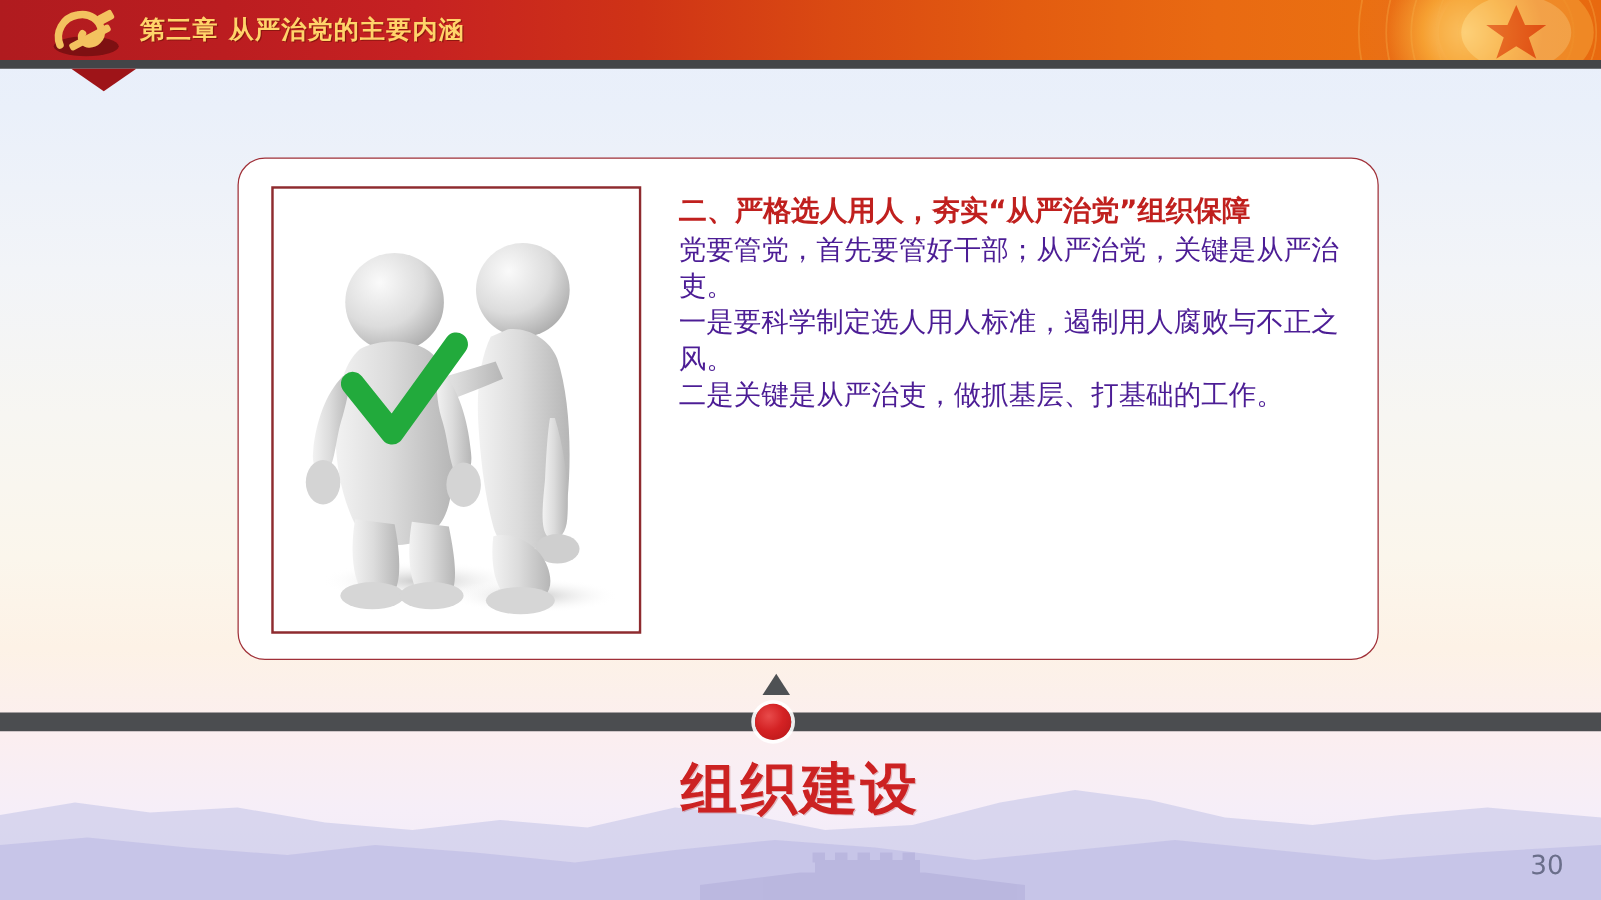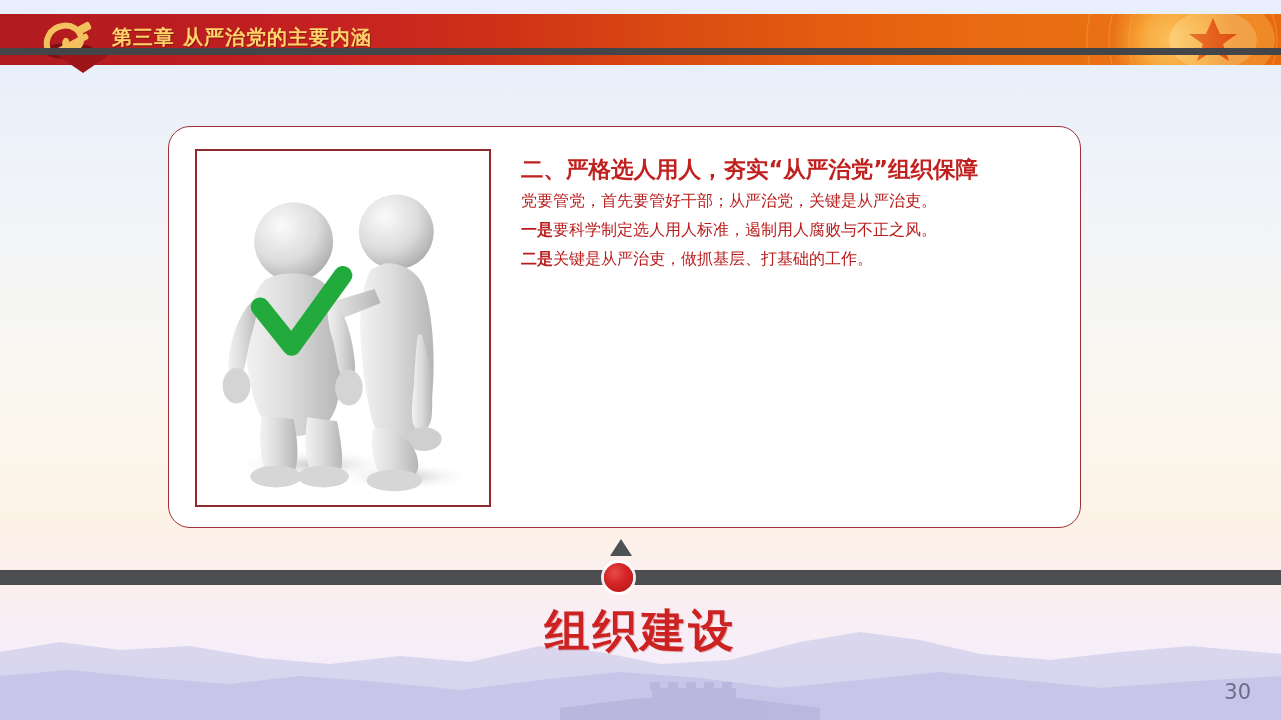--- a/index.html
+++ b/index.html
@@ -35,21 +35,20 @@
   .header {
     position: absolute; top: 0; left: 0;
     width: 1281px; height: 51px;
     background:
       radial-gradient(circle at 1172px 26px, rgba(255,214,130,.95) 0px, rgba(250,176,60,.75) 34px, rgba(233,110,30,.35) 62px, rgba(233,110,30,0) 90px),
       linear-gradient(90deg,
         #b01b1f 0%, #bb1d20 14%, #c62122 26%,
         #cf3316 40%, #da4a12 52%, #e35c10 64%,
         #e96a12 76%, #ea7011 86%, #e8690f 100%);
     overflow: hidden;
-    margin-top: 14px;
   }
   .header-rings {
     position: absolute; right: 0; top: -40px;
     width: 340px; height: 130px;
     opacity: .55;
   }
   .header-emblem {
     position: absolute; left: 38px; top: 4px;
     width: 62px; height: 42px;
   }
@@ -70,21 +69,21 @@
     position: absolute; top: 55px; left: 57px;
     width: 0; height: 0;
     border-left: 26px solid transparent;
     border-right: 26px solid transparent;
     border-top: 18px solid #9e1418;
   }
 
   
   .card {
     position: absolute;
-    left: 168px; top: 126px;
+    left: 190px; top: 126px;
     width: 913px; height: 402px;
     background: #ffffff;
     border: 1.4px solid #a03038;
     border-radius: 22px;
   }
   .photo-frame {
     position: absolute;
     left: 26px; top: 22px;
     width: 296px; height: 358px;
     background: #ffffff;
@@ -98,26 +97,26 @@
     width: 532px;
   }
   .para-head {
     color: #c0201e;
     font-weight: bold;
     font-size: 22.5px;
     line-height: 30px;
     letter-spacing: 0px;
   }
   .para-body {
-    color: #b91c1c;
-    font-size: 16px;
+    color: #4c1d95;
+    font-size: 22px;
     line-height: 29px;
     margin-top: 2px;
   }
-  .para-body .lead { font-weight: bold; }
+  .para-body .lead { font-weight: normal; }
   .para-body p { margin: 0; }
 
   
   .divider-bar {
     position: absolute; left: 0; top: 570px;
     width: 1281px; height: 15px;
     background: #4b4d50;
   }
   .marker-triangle {
     position: absolute; left: 610px; top: 539px;

